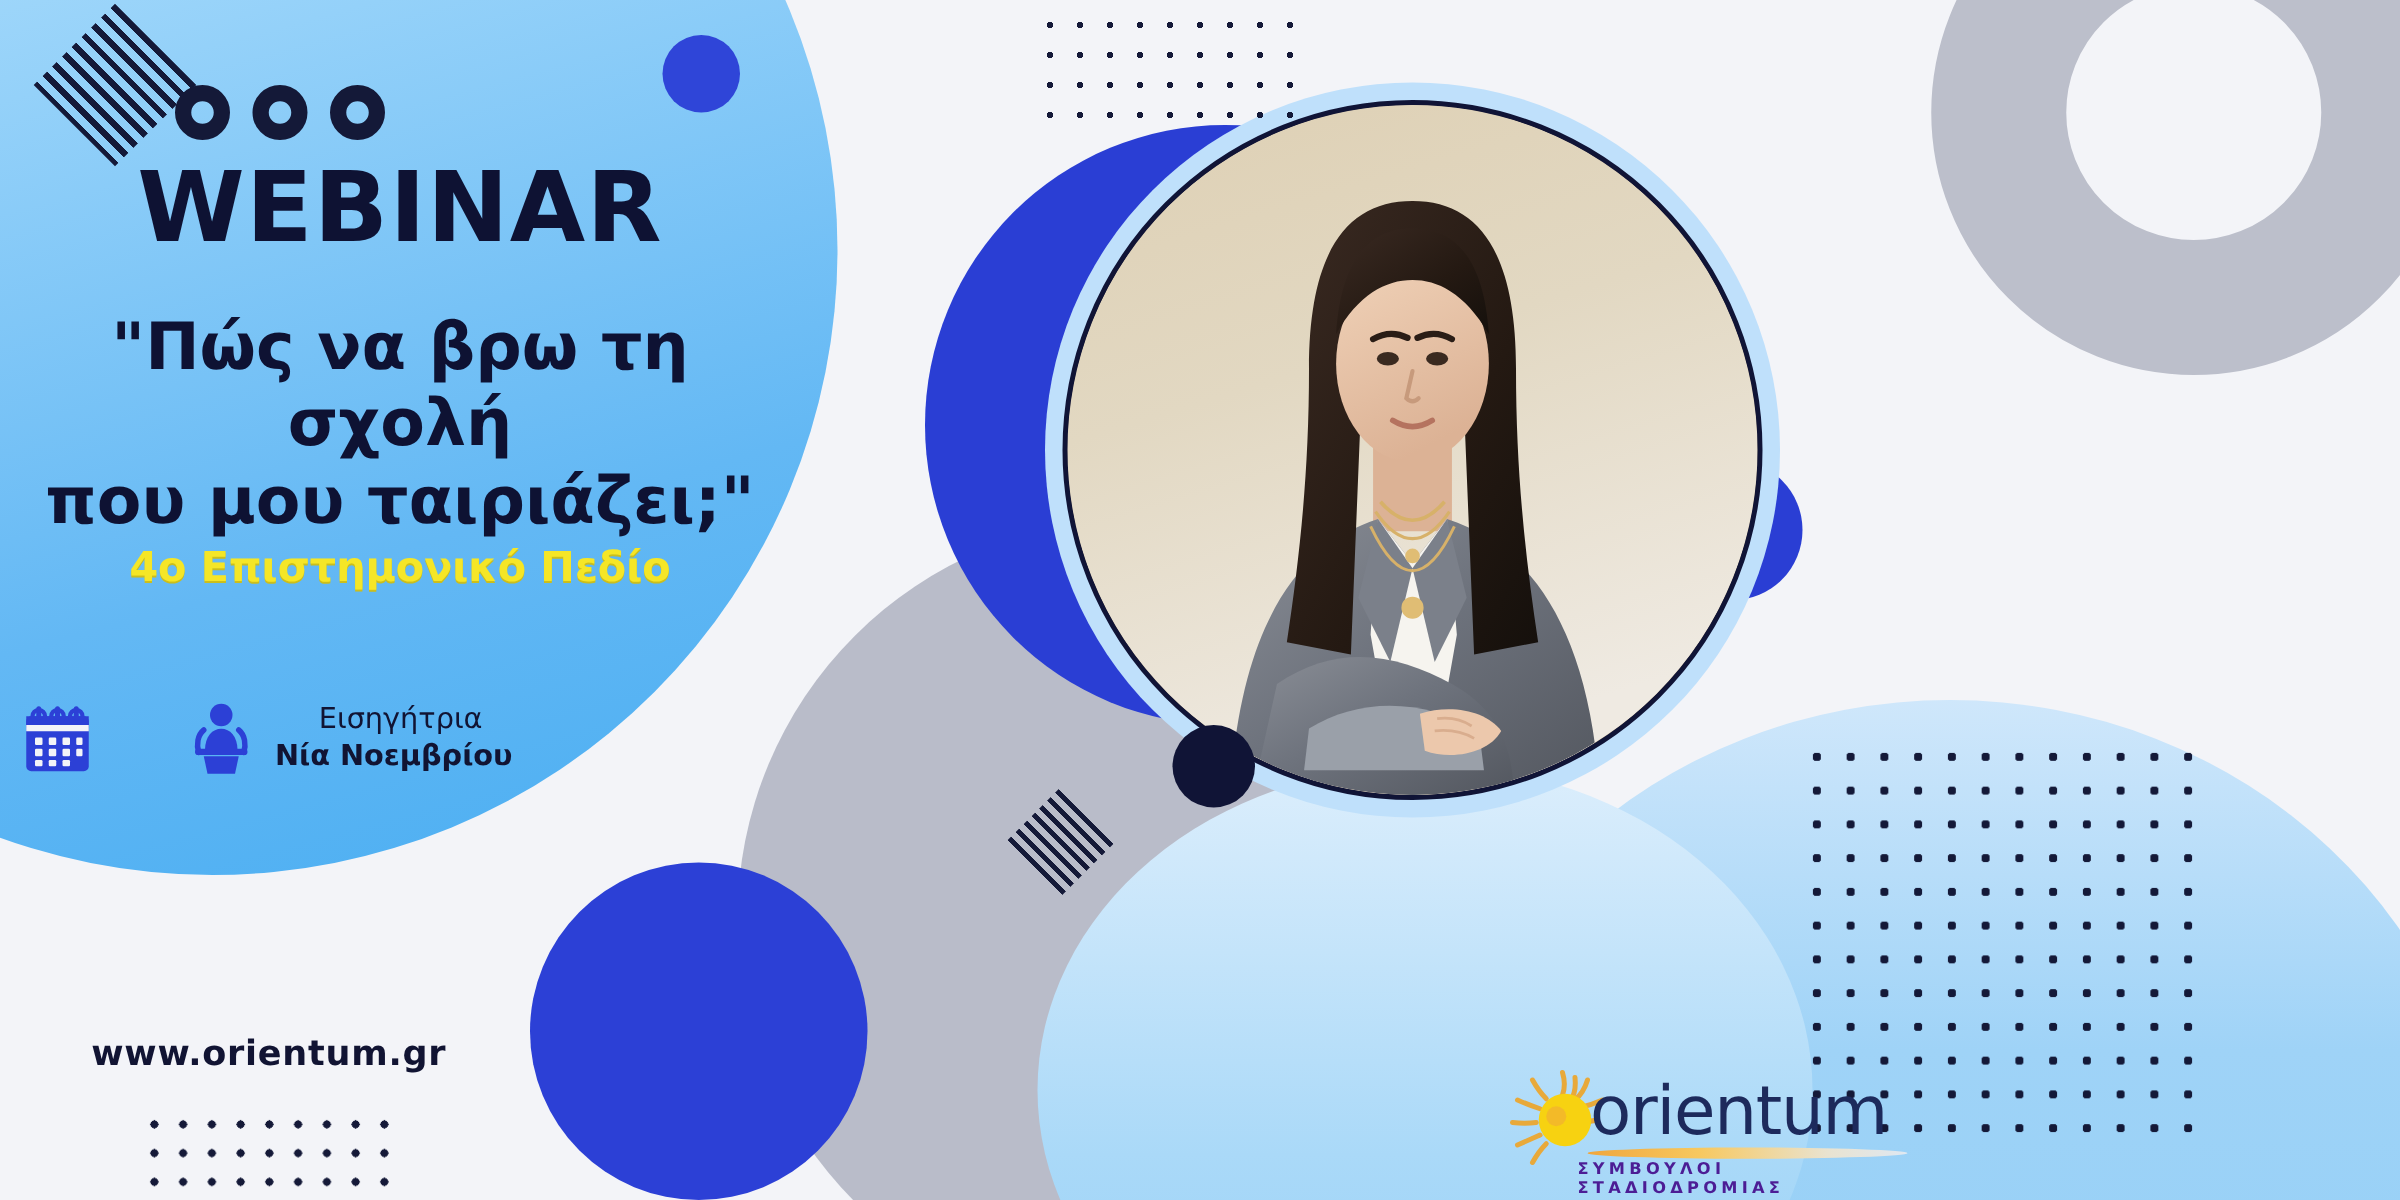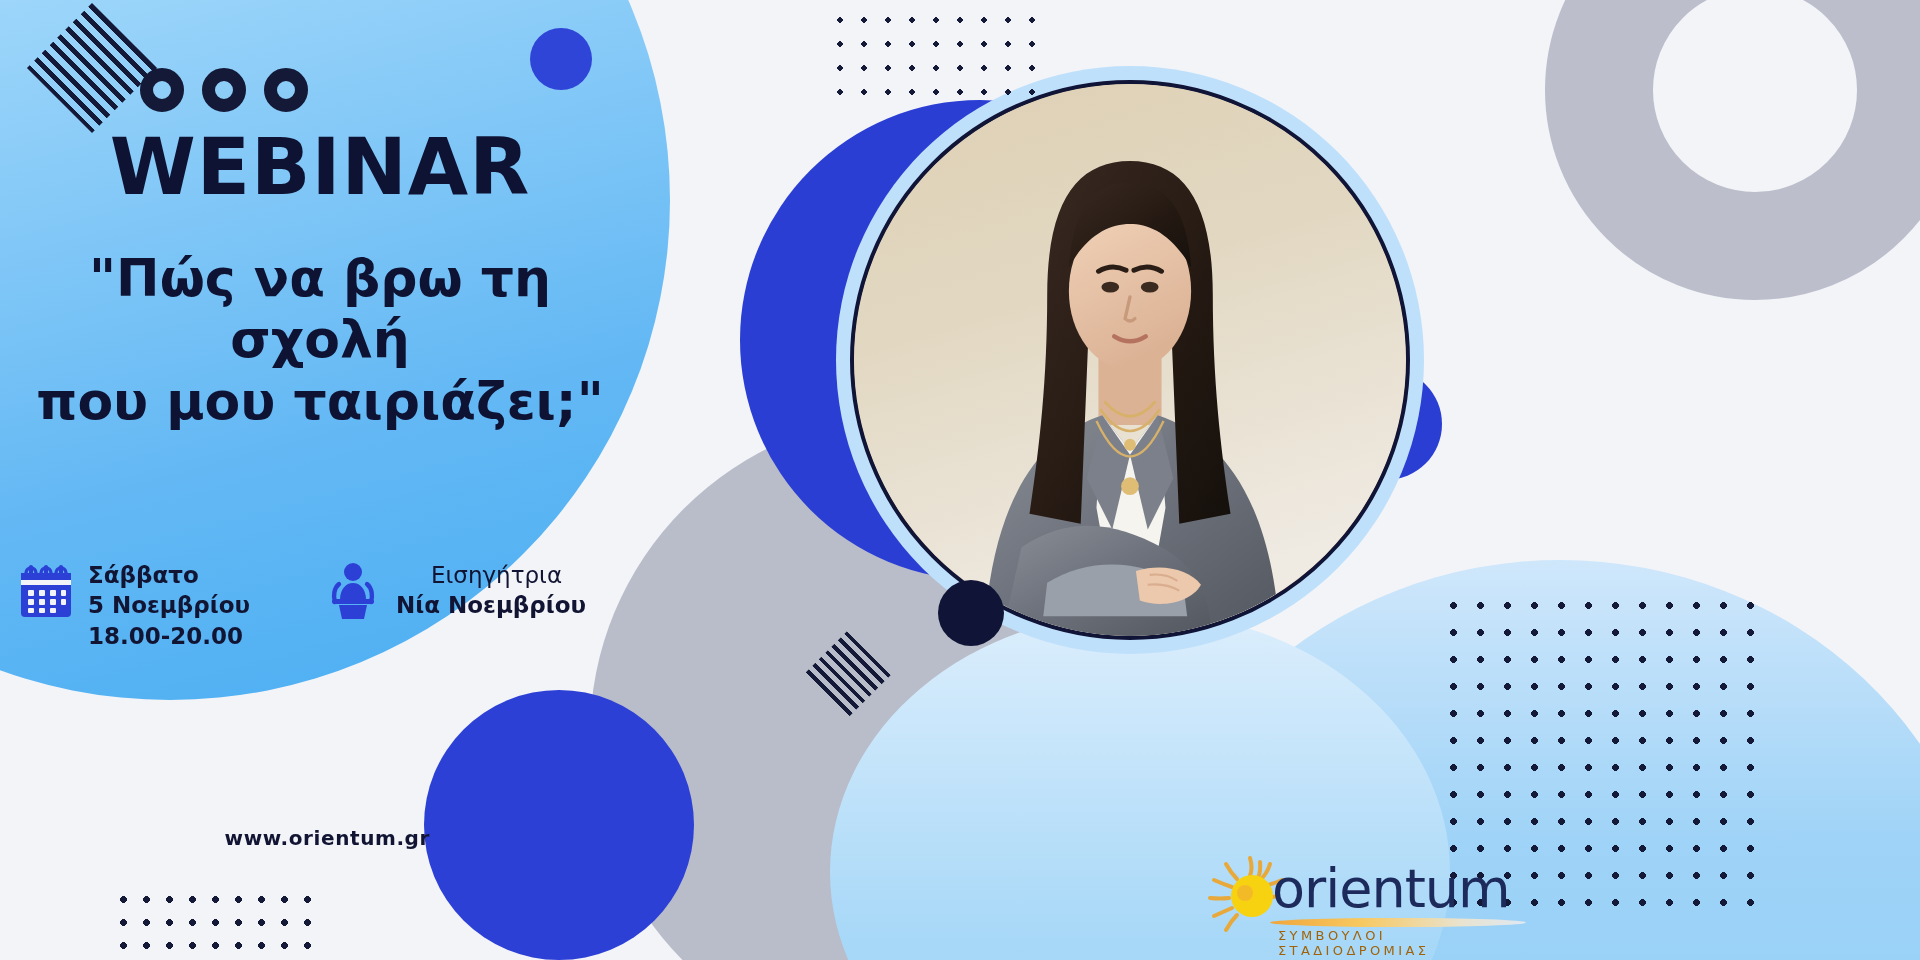--- a/index.html
+++ b/index.html
@@ -181,49 +181,49 @@
     color:#111433;
     white-space:nowrap;
   }
   .info-text .light{ font-weight:normal;margin-left:35px; }
 
   .icon-cal{ width:56px; height:56px; position:relative; flex:0 0 auto; margin-top:4px; }
   .icon-pod{ width:58px; height:58px; flex:0 0 auto; margin-top:2px; }
 
   .website{
     position:absolute; left:0; top:826px; width:430px;
-    text-align:right;
-    font-family:"DejaVu Sans", sans-serif;
-    font-weight:bold;
-    font-size:20px;
+    text-align:center;
+    font-family:"DejaVu Sans", sans-serif;
+    font-weight:bold;
+    font-size:28px;
     letter-spacing:.6px;
     color:#111433;
   }
 
   
   .logo{
     position:absolute; left:1200px; top:852px;
     width:330px; height:100px;
   }
   .logo-word{
     position:absolute; left:72px; top:10px;
     font-family:"DejaVu Sans", sans-serif;
     font-weight:normal;
     font-size:54px;
     letter-spacing:-1px;
     color:#1d2a5c;
     line-height:1;
   }
   .logo-tag{
-    position:absolute; left:78px; top:76px;
-    font-family:"DejaVu Sans", sans-serif;
-    font-weight:normal;
+    position:absolute; left:62px; top:76px;
+    font-family:"DejaVu Sans", sans-serif;
+    font-weight:bold;
     font-size:13px;
     letter-spacing:3.4px;
-    color:#a16207;
+    color:#4c1d95;
   }
   .logo-swoosh{
     position:absolute; left:70px; top:66px; width:256px; height:9px;
     border-radius:50%;
     background:linear-gradient(90deg,#f0a63c 0%,#f7c85f 35%,#e9e3d0 75%,#dfe8f2 100%);
   }
 </style>
 </head>
 <body>
 
@@ -335,20 +335,21 @@
 
   <div class="content">
 
     <div class="webinar-title">WEBINAR</div>
 
     <div class="quote">
       <div>"Πώς να βρω τη σχολή</div>
       <div>που μου ταιριάζει;"</div>
     </div>
 
+    <div class="subtitle">4ο Επιστημονικό Πεδίο</div>
 
     <div class="info-row">
 
       <div class="info-item">
         <span class="icon-cal">
           <svg viewBox="0 0 56 56" width="56" height="56" aria-hidden="true">
             <rect x="3" y="9" width="50" height="44" rx="4" fill="#2c40d6"></rect>
             <rect x="3" y="9" width="50" height="9" fill="#2c40d6"></rect>
             <g stroke="#2c40d6" stroke-width="4" stroke-linecap="round" fill="none">
               <path d="M13 3 v7"></path>
@@ -369,25 +370,20 @@
               <rect x="10" y="35" width="6" height="6" rx="1"></rect>
               <rect x="21" y="35" width="6" height="6" rx="1"></rect>
               <rect x="32" y="35" width="6" height="6" rx="1"></rect>
               <rect x="43" y="35" width="5" height="6" rx="1"></rect>
               <rect x="10" y="44" width="6" height="5" rx="1"></rect>
               <rect x="21" y="44" width="6" height="5" rx="1"></rect>
               <rect x="32" y="44" width="6" height="5" rx="1"></rect>
             </g>
           </svg>
         </span>
-        <span class="info-text">
-          <span>Σάββατο</span><br>
-          <span>5 Νοεμβρίου</span><br>
-          <span>18.00-20.00</span>
-        </span>
       </div>
 
       <div class="info-item">
         <span class="icon-pod">
           <svg viewBox="0 0 58 58" width="58" height="58" aria-hidden="true">
             <circle cx="29" cy="10" r="9" fill="#2c40d6"></circle>
             <path d="M16 38 c0-11 6-17 13-17 s13 6 13 17 z" fill="#2c40d6"></path>
             <path d="M15 22 c-5 4 -6 12 -4 18" stroke="#2c40d6" stroke-width="4.4" fill="none" stroke-linecap="round"></path>
             <path d="M43 22 c5 4 6 12 4 18" stroke="#2c40d6" stroke-width="4.4" fill="none" stroke-linecap="round"></path>
             <rect x="8" y="37" width="42" height="5" rx="2.5" fill="#2c40d6"></rect>

